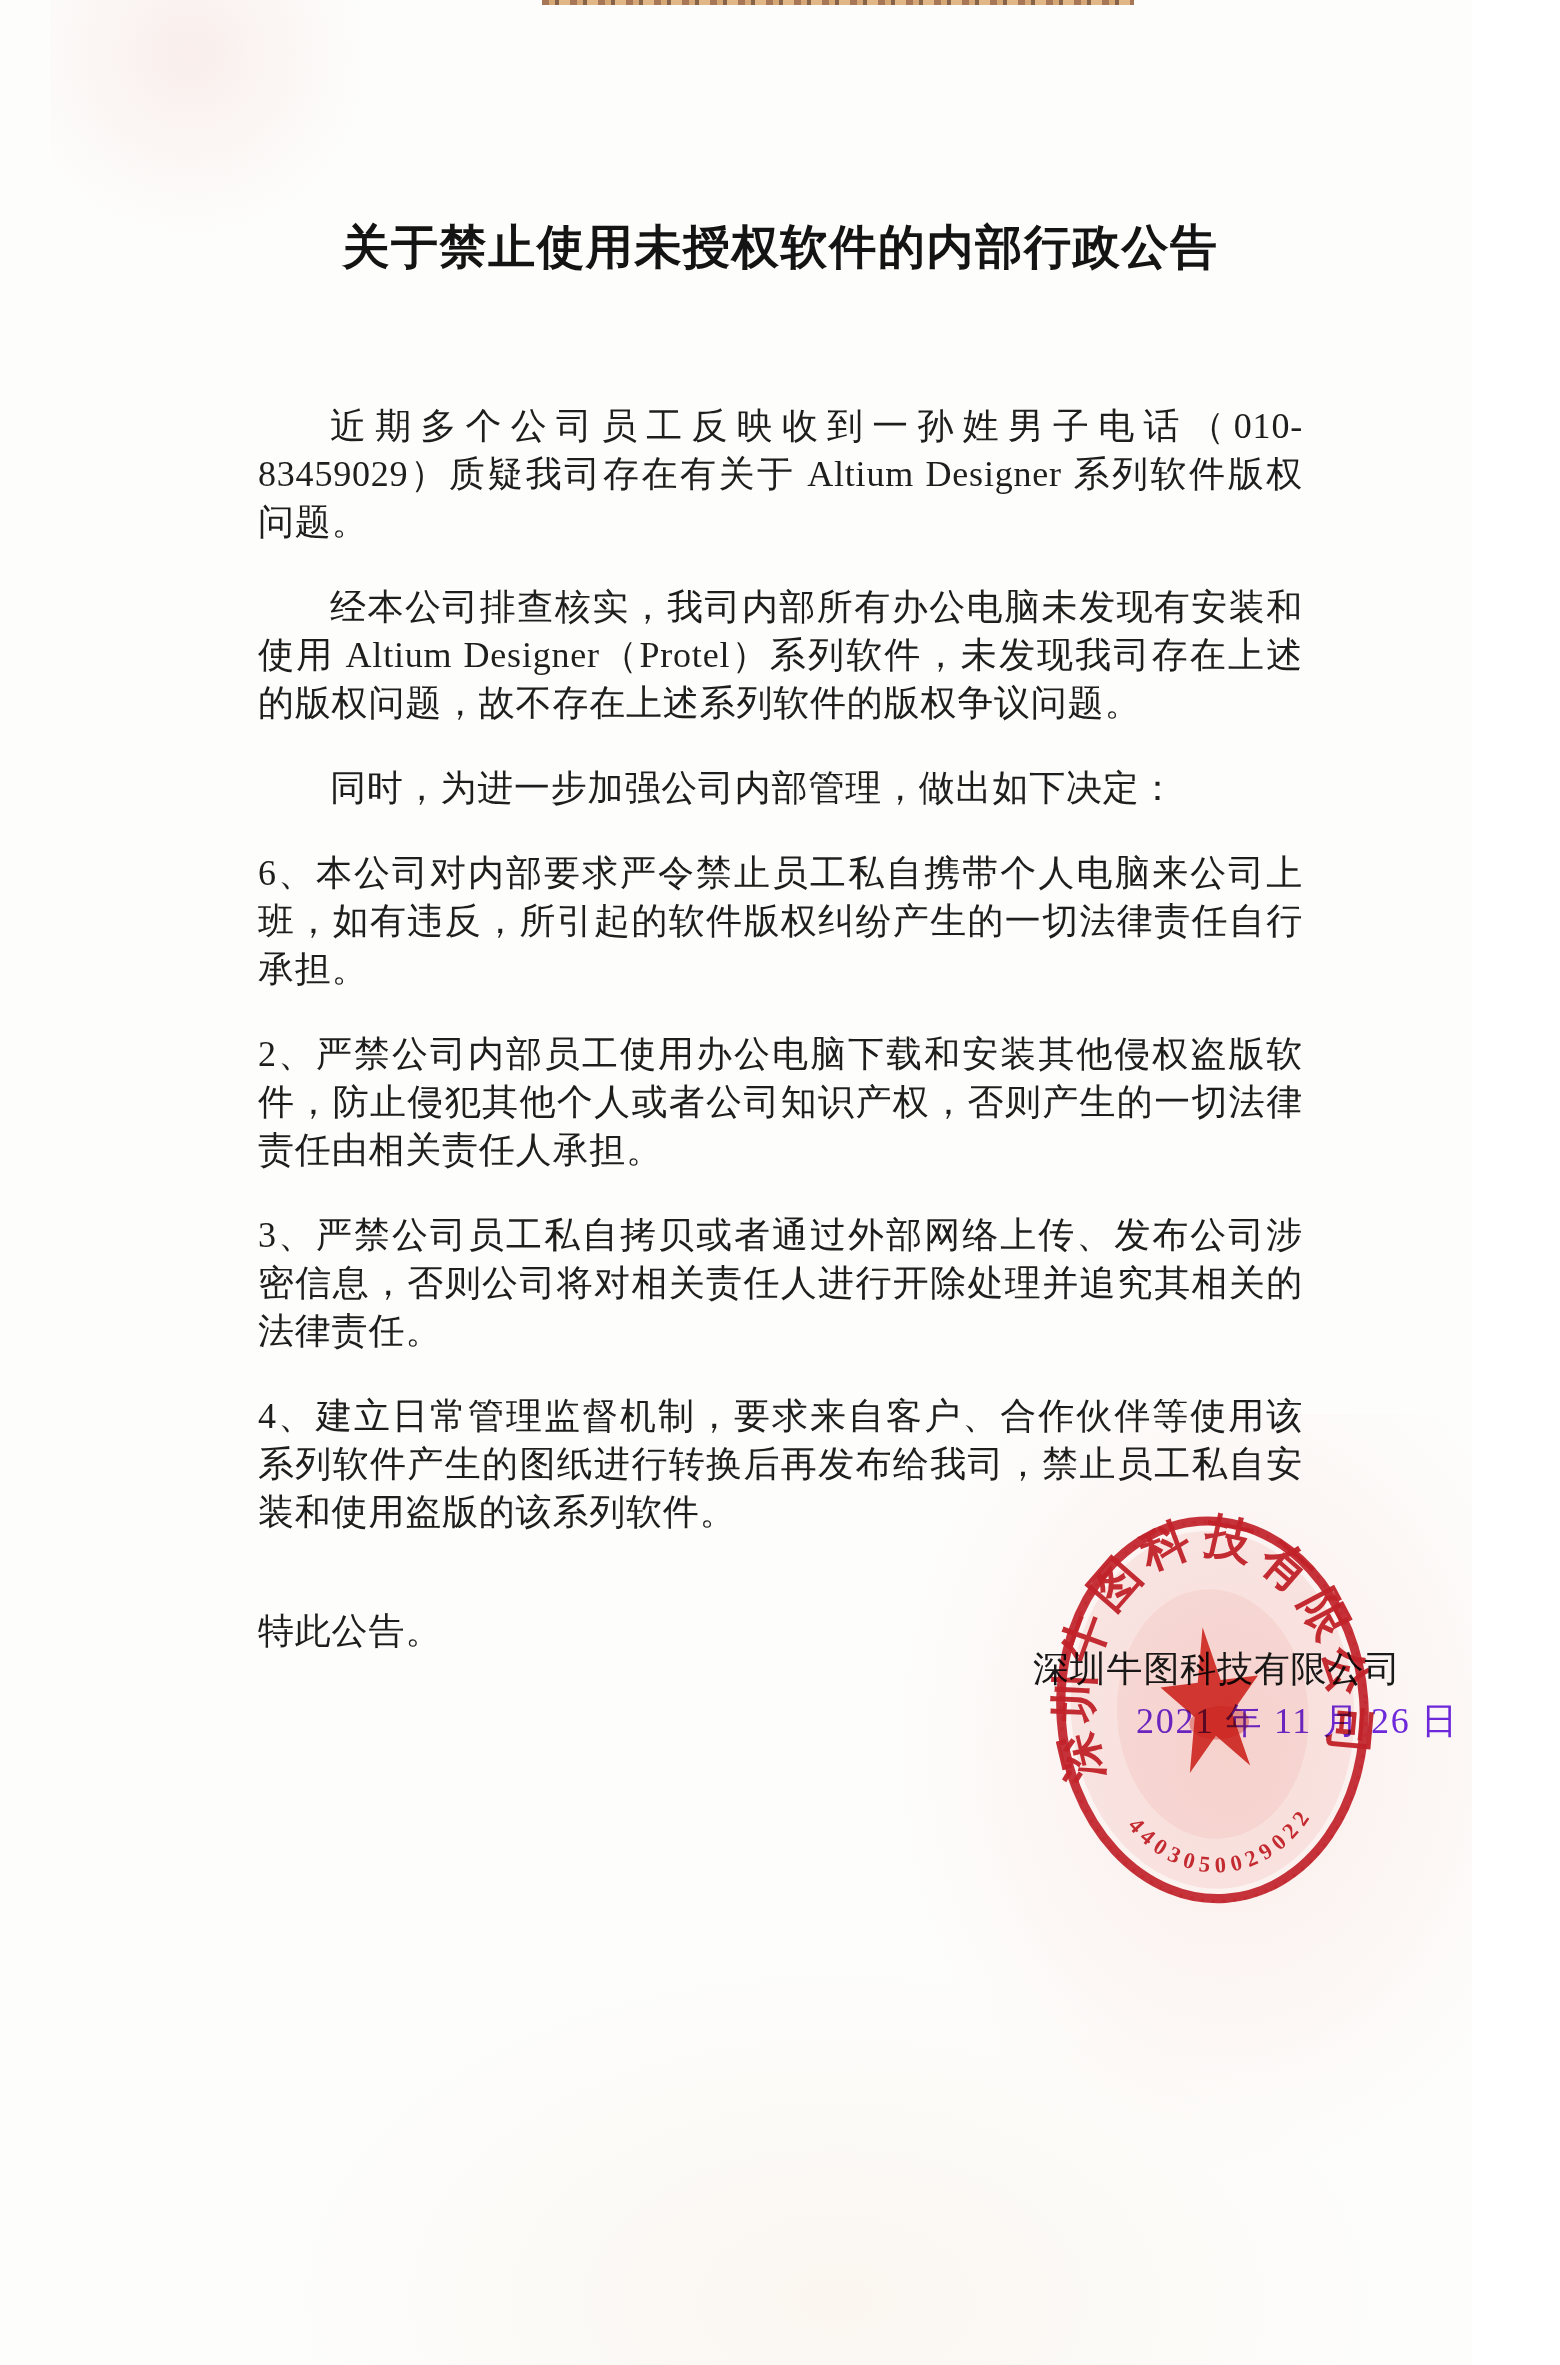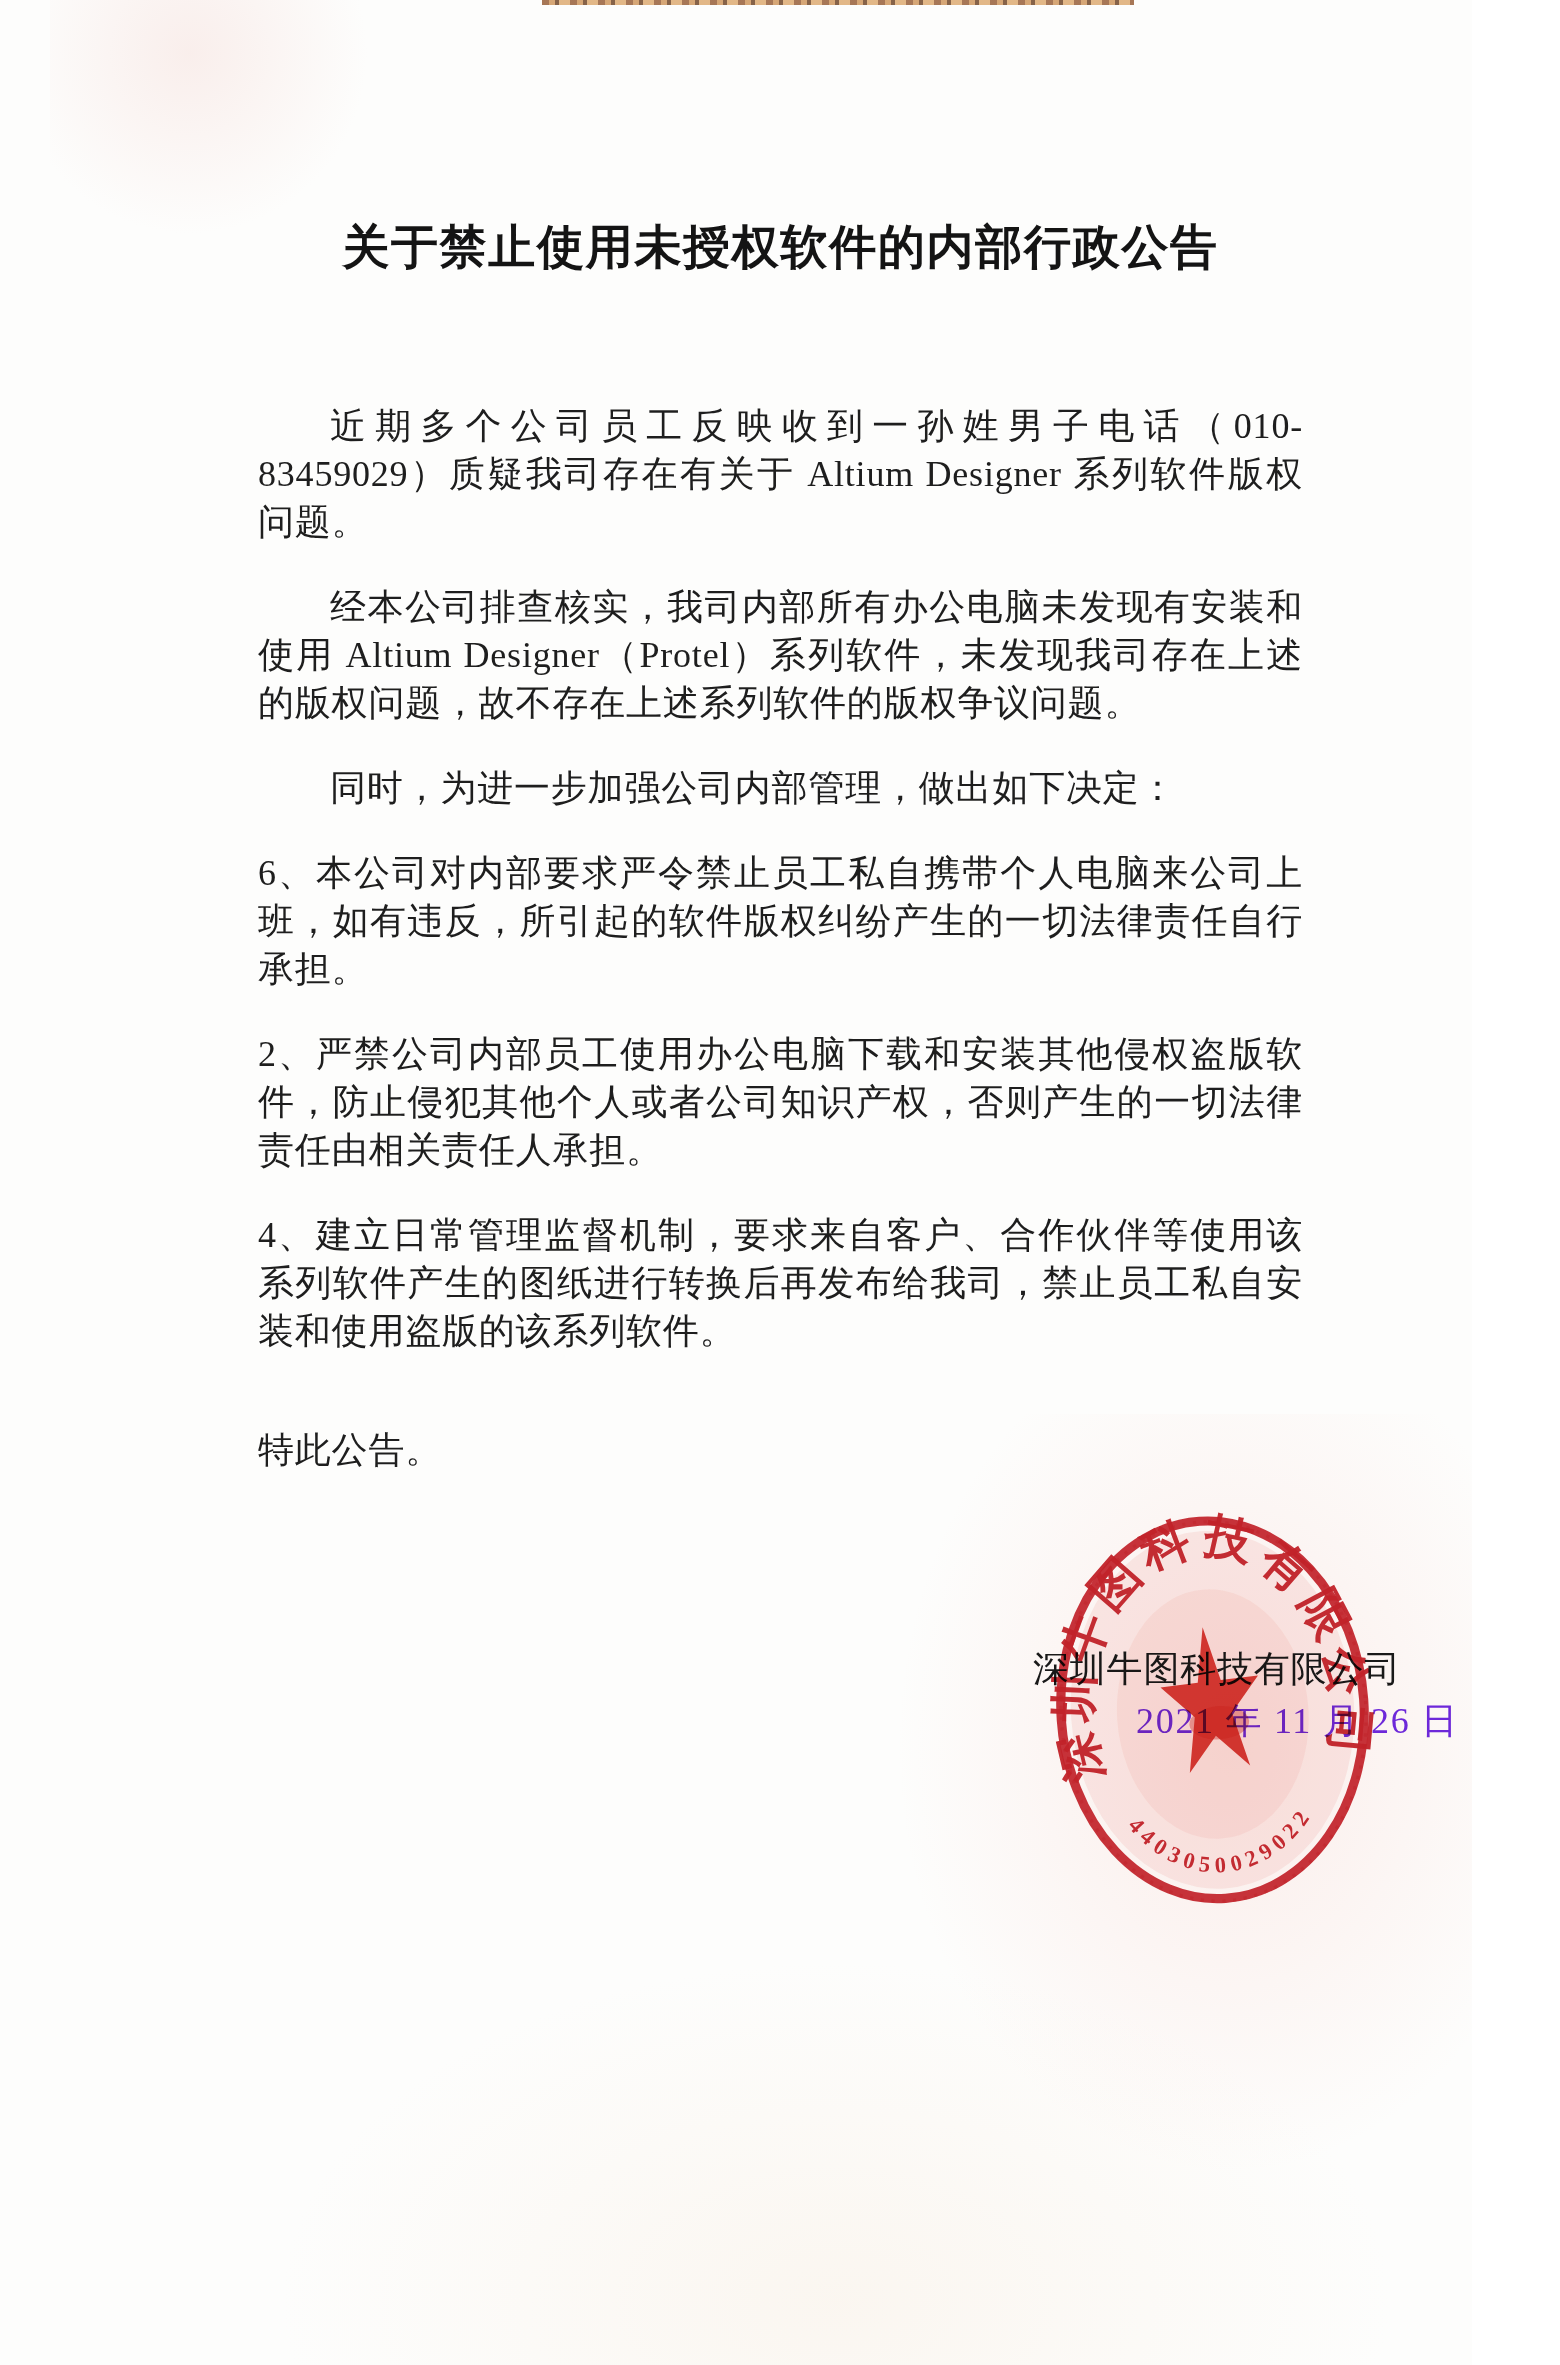--- a/index.html
+++ b/index.html
@@ -115,20 +115,21 @@
 
   <div class="content">
     <h1 class="title">关于禁止使用未授权软件的内部行政公告</h1>
 
     <p class="para indent">近期多个公司员工反映收到一孙姓男子电话（010-83459029）质疑我司存在有关于 Altium Designer 系列软件版权问题。</p>
     <p class="para indent">经本公司排查核实，我司内部所有办公电脑未发现有安装和使用 Altium Designer（Protel）系列软件，未发现我司存在上述的版权问题，故不存在上述系列软件的版权争议问题。</p>
     <p class="para indent">同时，为进一步加强公司内部管理，做出如下决定：</p>
 
     <p class="para">6、本公司对内部要求严令禁止员工私自携带个人电脑来公司上班，如有违反，所引起的软件版权纠纷产生的一切法律责任自行承担。</p>
     <p class="para">2、严禁公司内部员工使用办公电脑下载和安装其他侵权盗版软件，防止侵犯其他个人或者公司知识产权，否则产生的一切法律责任由相关责任人承担。</p>
+    <p class="para">3、严禁公司员工私自拷贝或者通过外部网络上传、发布公司涉密信息，否则公司将对相关责任人进行开除处理并追究其相关的法律责任。</p>
     <p class="para">4、建立日常管理监督机制，要求来自客户、合作伙伴等使用该系列软件产生的图纸进行转换后再发布给我司，禁止员工私自安装和使用盗版的该系列软件。</p>
 
 
     <p class="para notice">特此公告。</p>
   </div>
 
   <div class="sign-company">深圳牛图科技有限公司</div>
   <div class="sign-date">2021 年 11 月 26 日</div>
 
   <svg class="stamp" viewBox="0 0 460 520" xmlns="http://www.w3.org/2000/svg">

